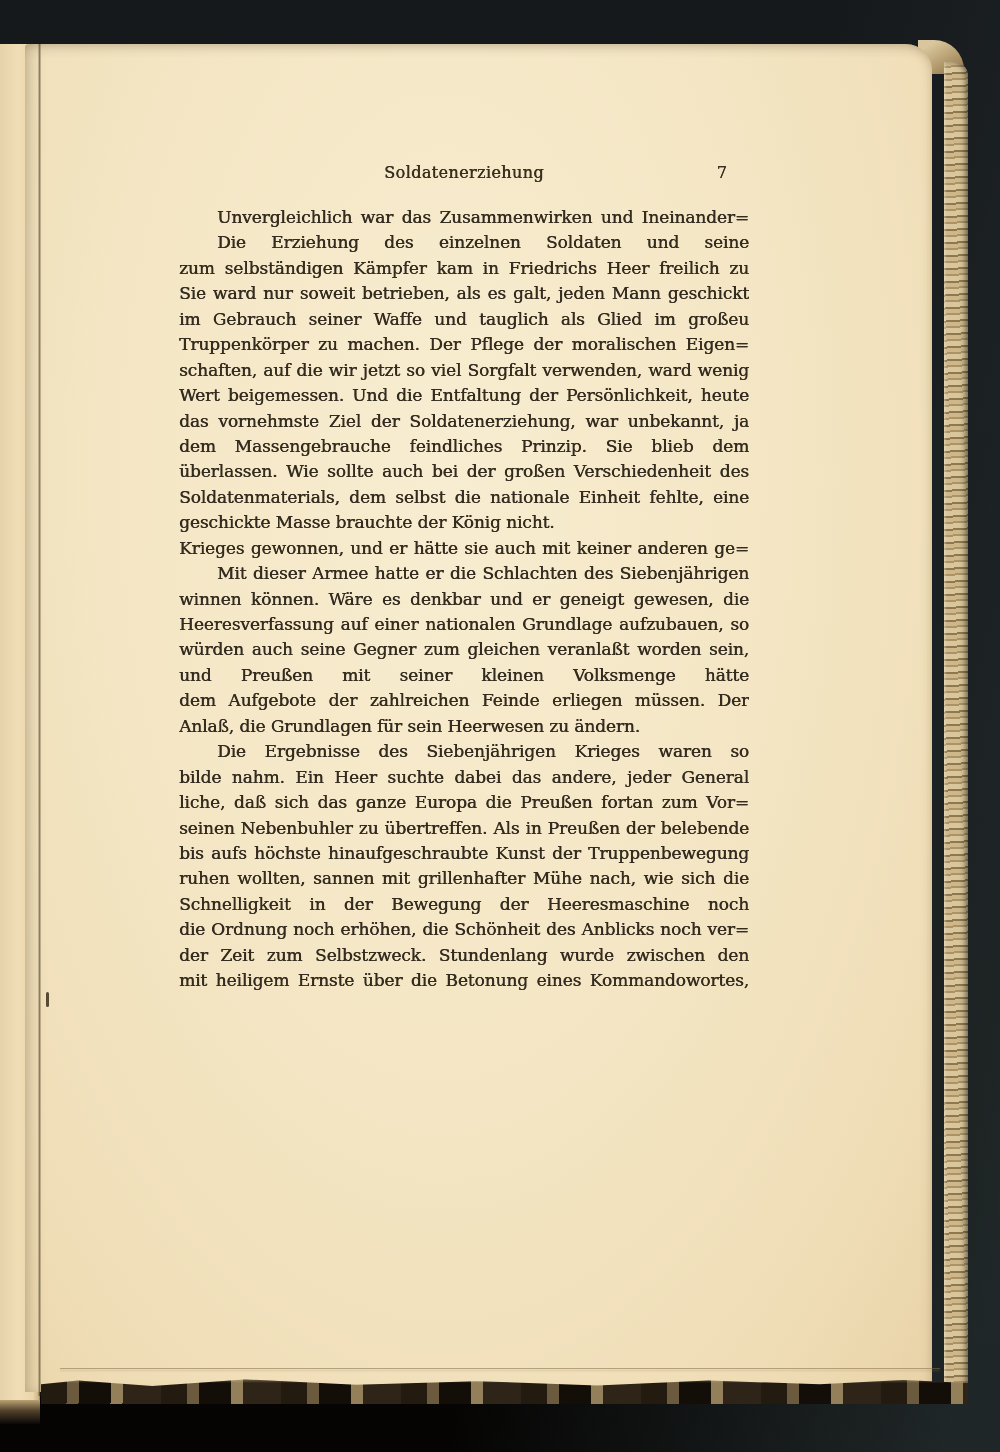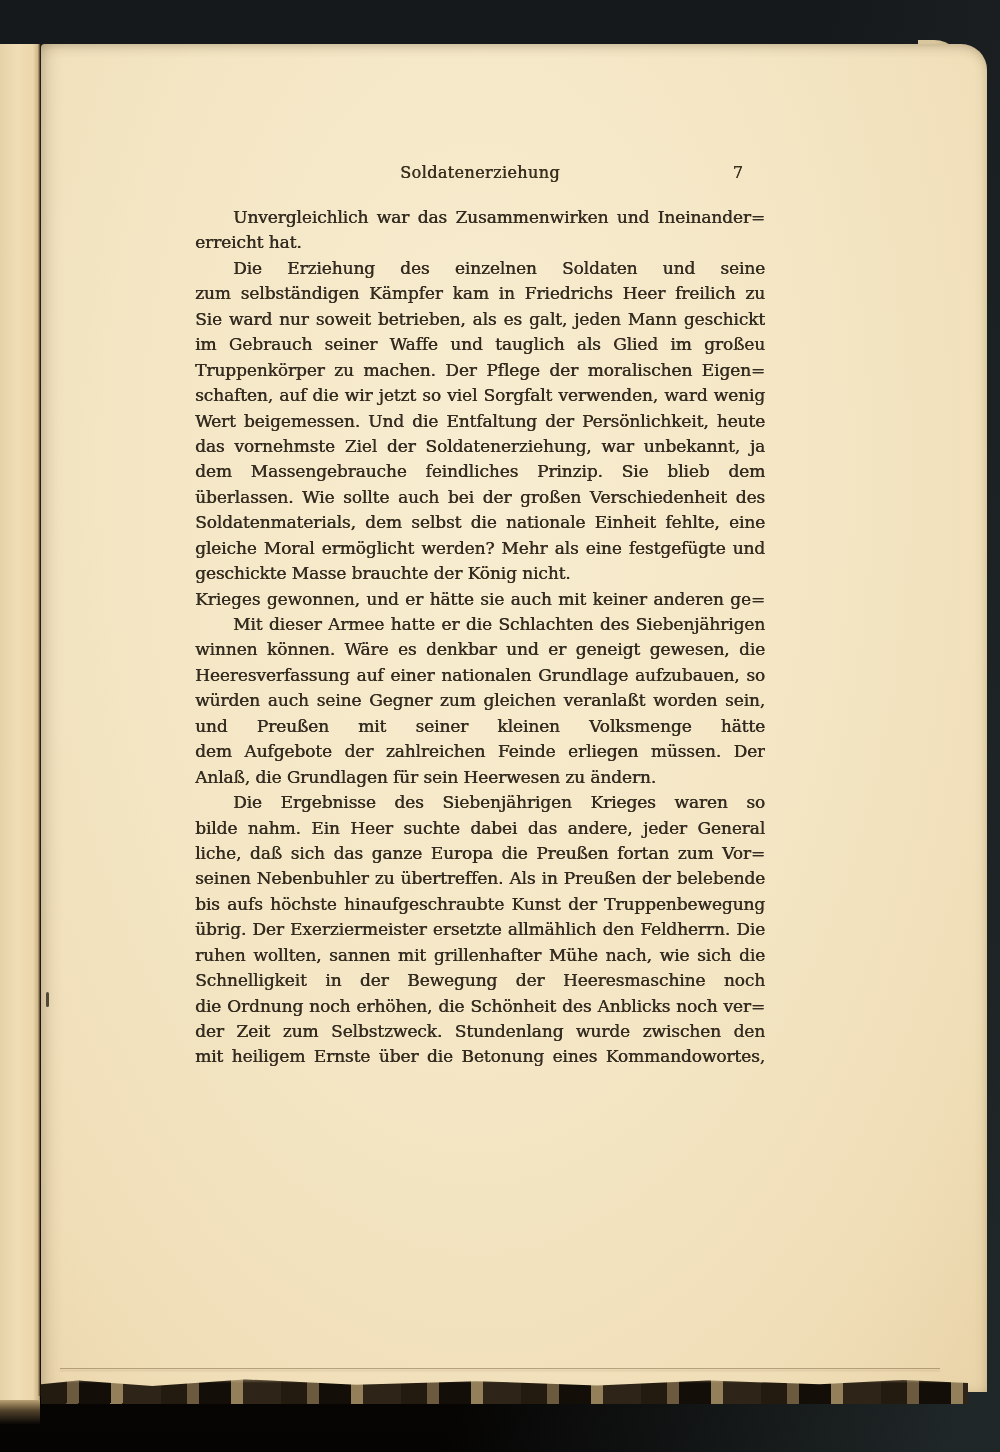--- a/index.html
+++ b/index.html
@@ -27,30 +27,29 @@
   }
   .facing-page-bottom {
     position: absolute;
     left: 0; top: 1400px;
     width: 40px; height: 24px;
     background: linear-gradient(180deg, #b9a173 0%, #50412a 45%, #0a0806 100%);
   }
   
   .book-page {
     position: absolute;
-    left: 41px; top: 44px;
+    left: 25px; top: 44px;
     width: 907px; height: 1348px;
     background: radial-gradient(ellipse at 46% 32%, #f8edd1 0%, #f4e6c4 48%, #efddb6 82%, #e9d3a8 100%);
     border-top-right-radius: 26px;
     border-top-left-radius: 4px;
     box-shadow:
       inset 10px 0 18px -8px rgba(90,70,40,0.35),
       inset 0 8px 14px -8px rgba(90,70,40,0.30),
       inset -6px 0 12px -6px rgba(120,95,55,0.25);
-    padding-left: 39px;
   }
   
   .fore-edge {
     position: absolute;
     left: 944px; top: 62px;
     width: 24px; height: 1330px;
     border-top-right-radius: 14px;
     border-bottom-right-radius: 8px;
     background:
       repeating-linear-gradient(176deg,
@@ -157,48 +156,45 @@
 <div class="fore-edge-corner"></div>
 <div class="fore-edge"></div>
 
 <div class="book-page">
   <div class="running-head">
     <span class="running-title">Soldatenerziehung</span>
     <span class="page-number">7</span>
   </div>
   <div class="text-block">
       <div class="line indent">Unvergleichlich war das Zusammenwirken und Ineinander=</div>
-      <div class="line short">erreicht hat.</div>
       <div class="line indent">Die Erziehung des einzelnen Soldaten und seine Entwickelung</div>
       <div class="line">zum selbständigen Kämpfer kam in Friedrichs Heer freilich zu kurz.</div>
       <div class="line">Sie ward nur soweit betrieben, als es galt, jeden Mann geschickt</div>
       <div class="line">im Gebrauch seiner Waffe und tauglich als Glied im großeu</div>
       <div class="line">Truppenkörper zu machen. Der Pflege der moralischen Eigen=</div>
       <div class="line">schaften, auf die wir jetzt so viel Sorgfalt verwenden, ward wenig</div>
       <div class="line">Wert beigemessen. Und die Entfaltung der Persönlichkeit, heute</div>
       <div class="line">das vornehmste Ziel der Soldatenerziehung, war unbekannt, ja ein</div>
       <div class="line">dem Massengebrauche feindliches Prinzip. Sie blieb dem einzelnen</div>
       <div class="line">überlassen. Wie sollte auch bei der großen Verschiedenheit des</div>
       <div class="line">Soldatenmaterials, dem selbst die nationale Einheit fehlte, eine</div>
-      <div class="line">gleiche Moral ermöglicht werden? Mehr als eine festgefügte und</div>
       <div class="line short">geschickte Masse brauchte der König nicht.</div>
       <div class="line">Krieges gewonnen, und er hätte sie auch mit keiner anderen ge=</div>
       <div class="line indent">Mit dieser Armee hatte er die Schlachten des Siebenjährigen</div>
       <div class="line">winnen können. Wäre es denkbar und er geneigt gewesen, die</div>
       <div class="line">Heeresverfassung auf einer nationalen Grundlage aufzubauen, so</div>
       <div class="line">würden auch seine Gegner zum gleichen veranlaßt worden sein,</div>
       <div class="line">und Preußen mit seiner kleinen Volksmenge hätte notwendigerweise</div>
       <div class="line">dem Aufgebote der zahlreichen Feinde erliegen müssen. Der König</div>
       <div class="line short">Anlaß, die Grundlagen für sein Heerwesen zu ändern.</div>
       <div class="line indent">Die Ergebnisse des Siebenjährigen Krieges waren so erstaun=</div>
       <div class="line">bilde nahm. Ein Heer suchte dabei das andere, jeder General</div>
       <div class="line">liche, daß sich das ganze Europa die Preußen fortan zum Vor=</div>
       <div class="line">seinen Nebenbuhler zu übertreffen. Als in Preußen der belebende</div>
       <div class="line">bis aufs höchste hinaufgeschraubte Kunst der Truppenbewegung</div>
-      <div class="line">übrig. Der Exerziermeister ersetzte allmählich den Feldherrn. Die</div>
       <div class="line">ruhen wollten, sannen mit grillenhafter Mühe nach, wie sich die</div>
       <div class="line">Schnelligkeit in der Bewegung der Heeresmaschine noch steigern,</div>
       <div class="line">die Ordnung noch erhöhen, die Schönheit des Anblicks noch ver=</div>
       <div class="line">der Zeit zum Selbstzweck. Stundenlang wurde zwischen den Offizieren</div>
       <div class="line">mit heiligem Ernste über die Betonung eines Kommandowortes,</div>
     </div>
 </div>
 
 <div class="gutter-seam"></div>
 <div class="stray-mark"></div>

